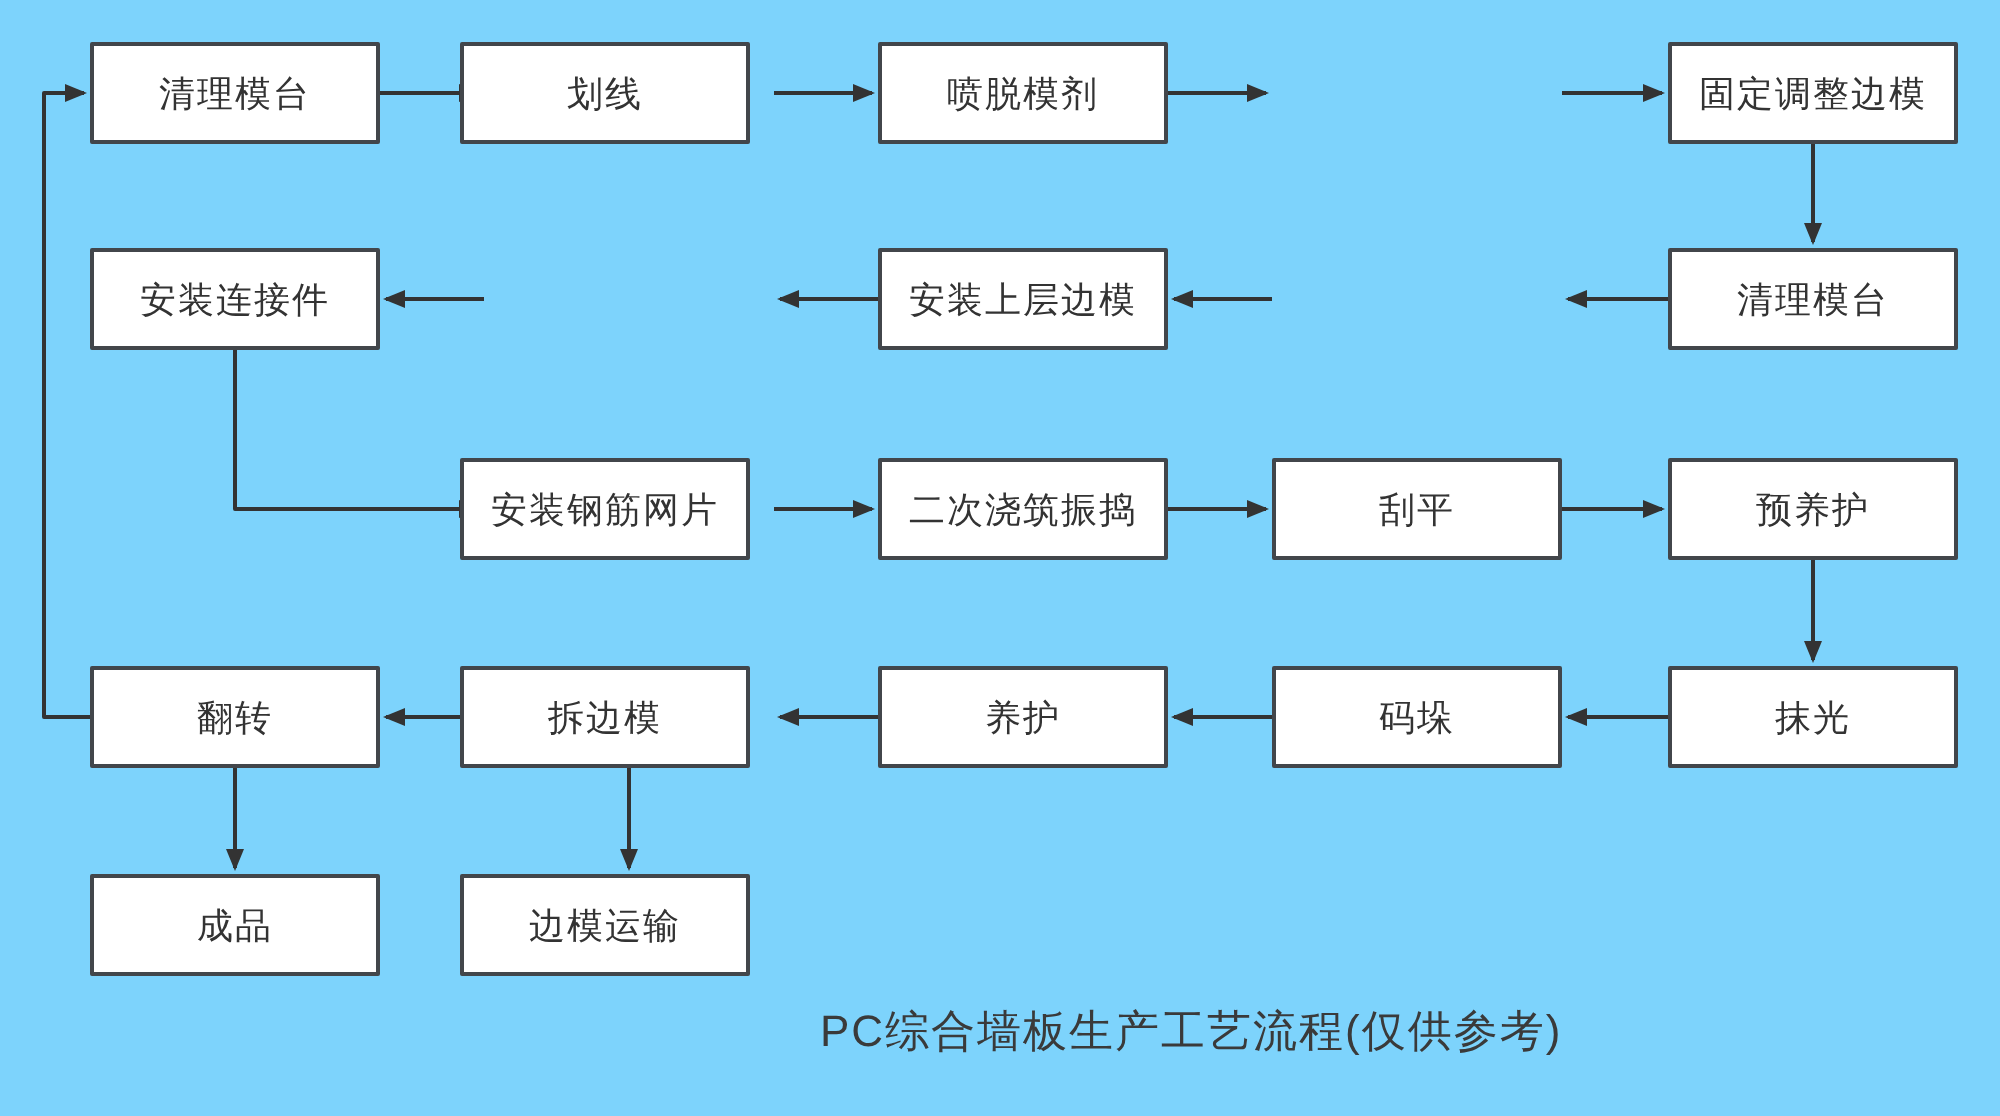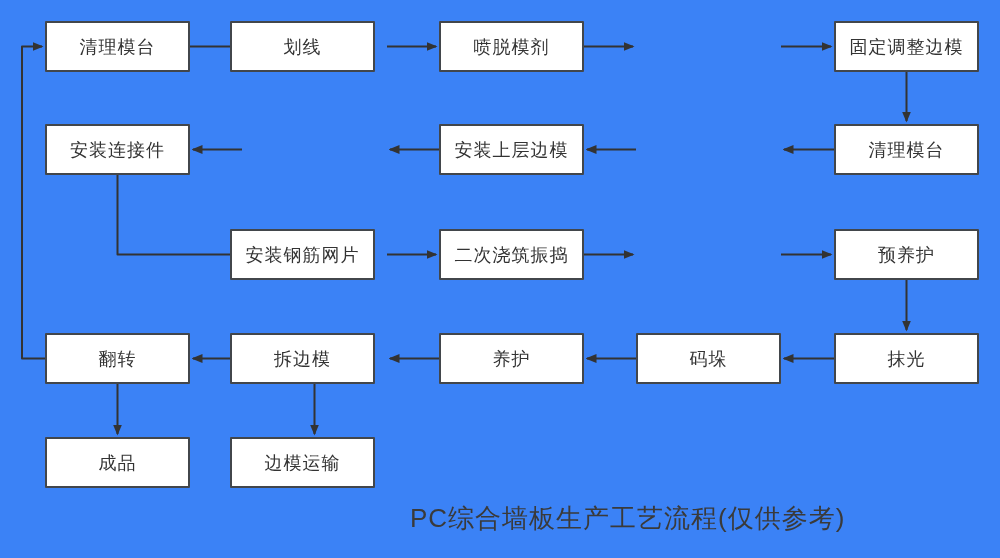--- a/index.html
+++ b/index.html
@@ -1,30 +1,30 @@
 <!DOCTYPE html>
 <html><head>
 <meta charset="utf-8">
 <style>
   html,body{margin:0;padding:0;background:#ffffff;}
   .stage{
-    position:relative;width:1000px;height:558px;background:#3b82f6;overflow:hidden;
+    position:relative;width:1000px;height:558px;background:#7dd3fc;overflow:hidden;
     font-family:"Liberation Sans","DejaVu Sans",sans-serif;
   }
   .connector-layer{position:absolute;left:0;top:0;width:1000px;height:558px;}
   .node{
     position:absolute;width:145px;height:51px;box-sizing:border-box;
     border:2px solid #42464b;background:#ffffff;border-radius:1px;
     display:flex;align-items:center;justify-content:center;
     font-size:18px;color:#333333;letter-spacing:1px;white-space:nowrap;
   }
   .c1{left:45px}.c2{left:230px}.c3{left:439px}.c4{left:636px}.c5{left:834px}
   .r1{top:21px}.r2{top:124px}.r3{top:229px}.r4{top:333px}.r5{top:437px}
   .diagram-title{
-    position:absolute;left:410px;top:501px;font-size:26px;color:#3a3a3a;
+    position:absolute;left:410px;top:501px;font-size:22px;color:#3a3a3a;
     letter-spacing:1px;white-space:nowrap;
   }
 </style>
 </head>
 <body>
 
 <div class="stage">
 
   <svg class="connector-layer" width="1000" height="558" viewBox="0 0 1000 558" fill="none" stroke="#333333" stroke-width="2" stroke-linejoin="round" stroke-linecap="butt">
     <defs>
@@ -86,20 +86,23 @@
   <div class="node c1 r2">
       <span>安装连接件</span>
     </div>
 
   <div class="node c2 r3">
       <span>安装钢筋网片</span>
     </div>
   <div class="node c3 r3">
       <span>二次浇筑振捣</span>
     </div>
+  <div class="node c4 r3">
+      <span>刮平</span>
+    </div>
   <div class="node c5 r3">
       <span>预养护</span>
     </div>
 
   <div class="node c5 r4">
       <span>抹光</span>
     </div>
   <div class="node c4 r4">
       <span>码垛</span>
     </div>

